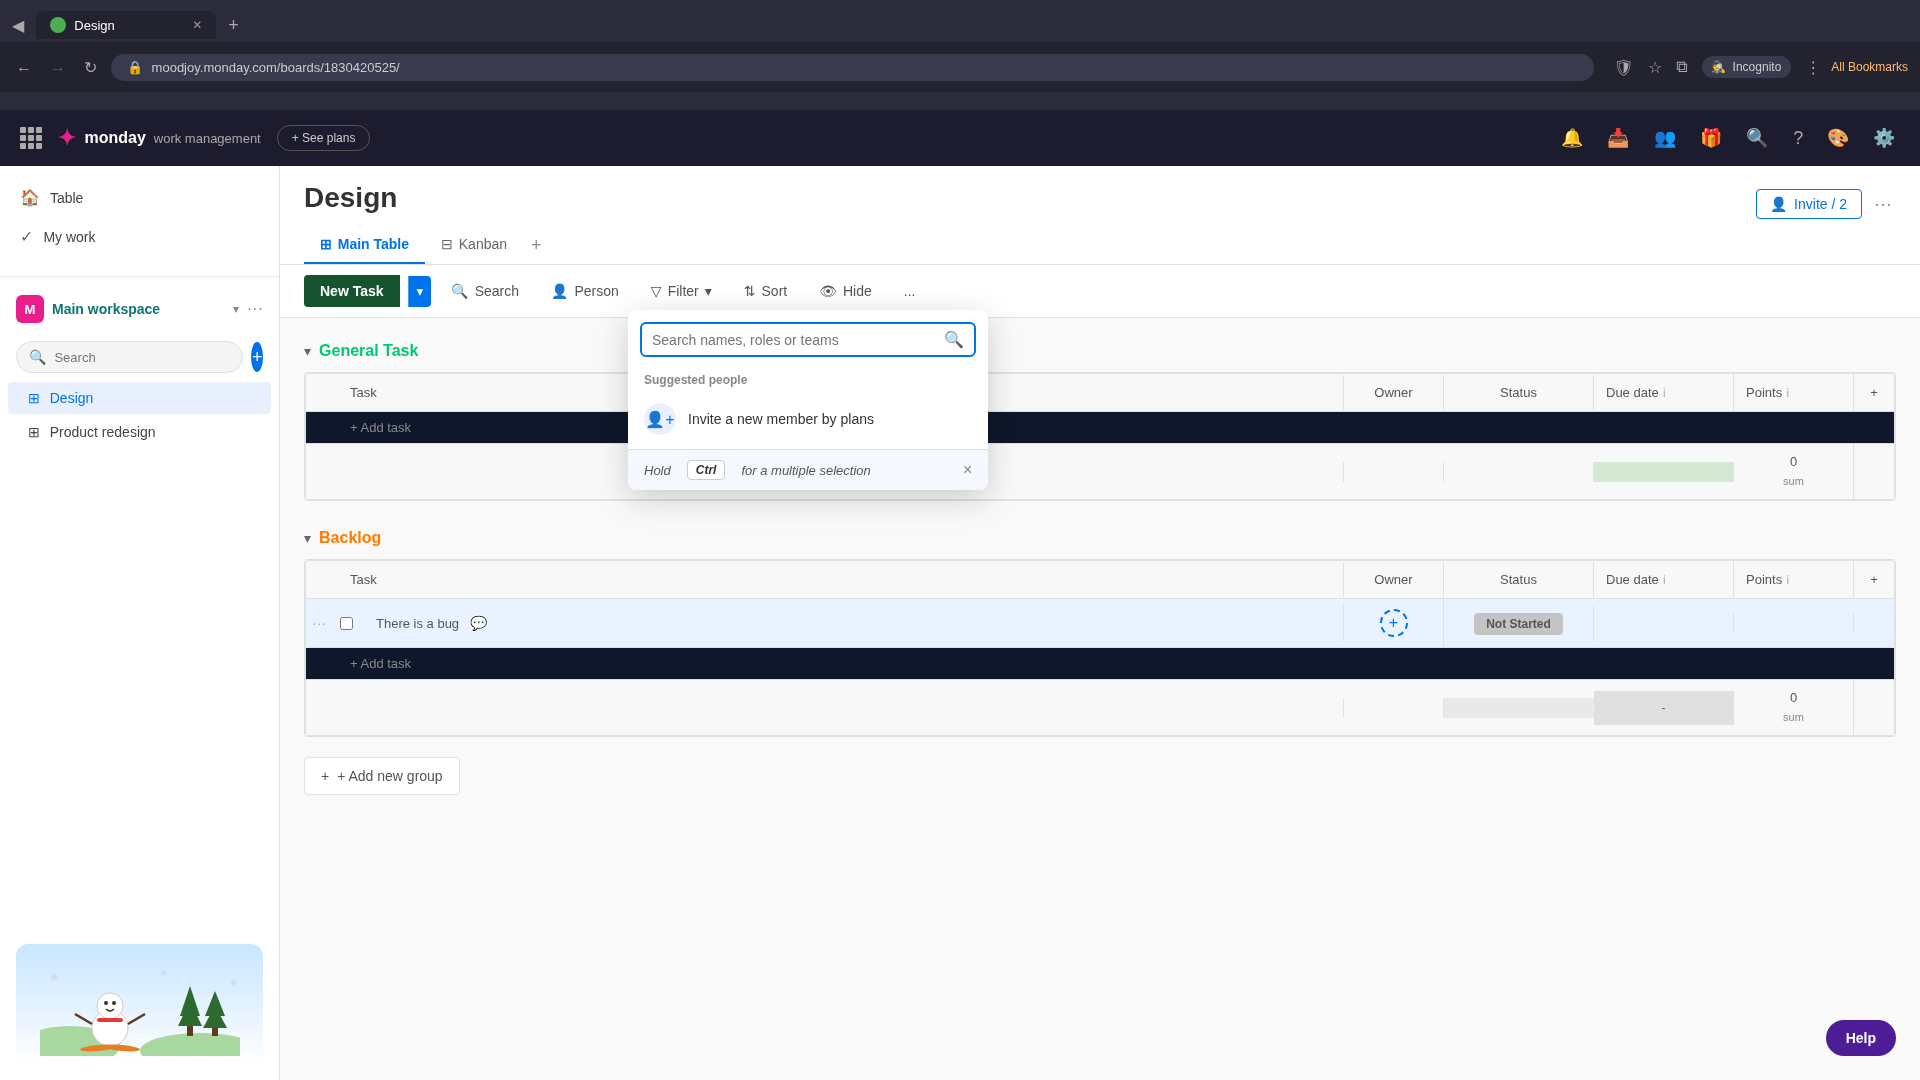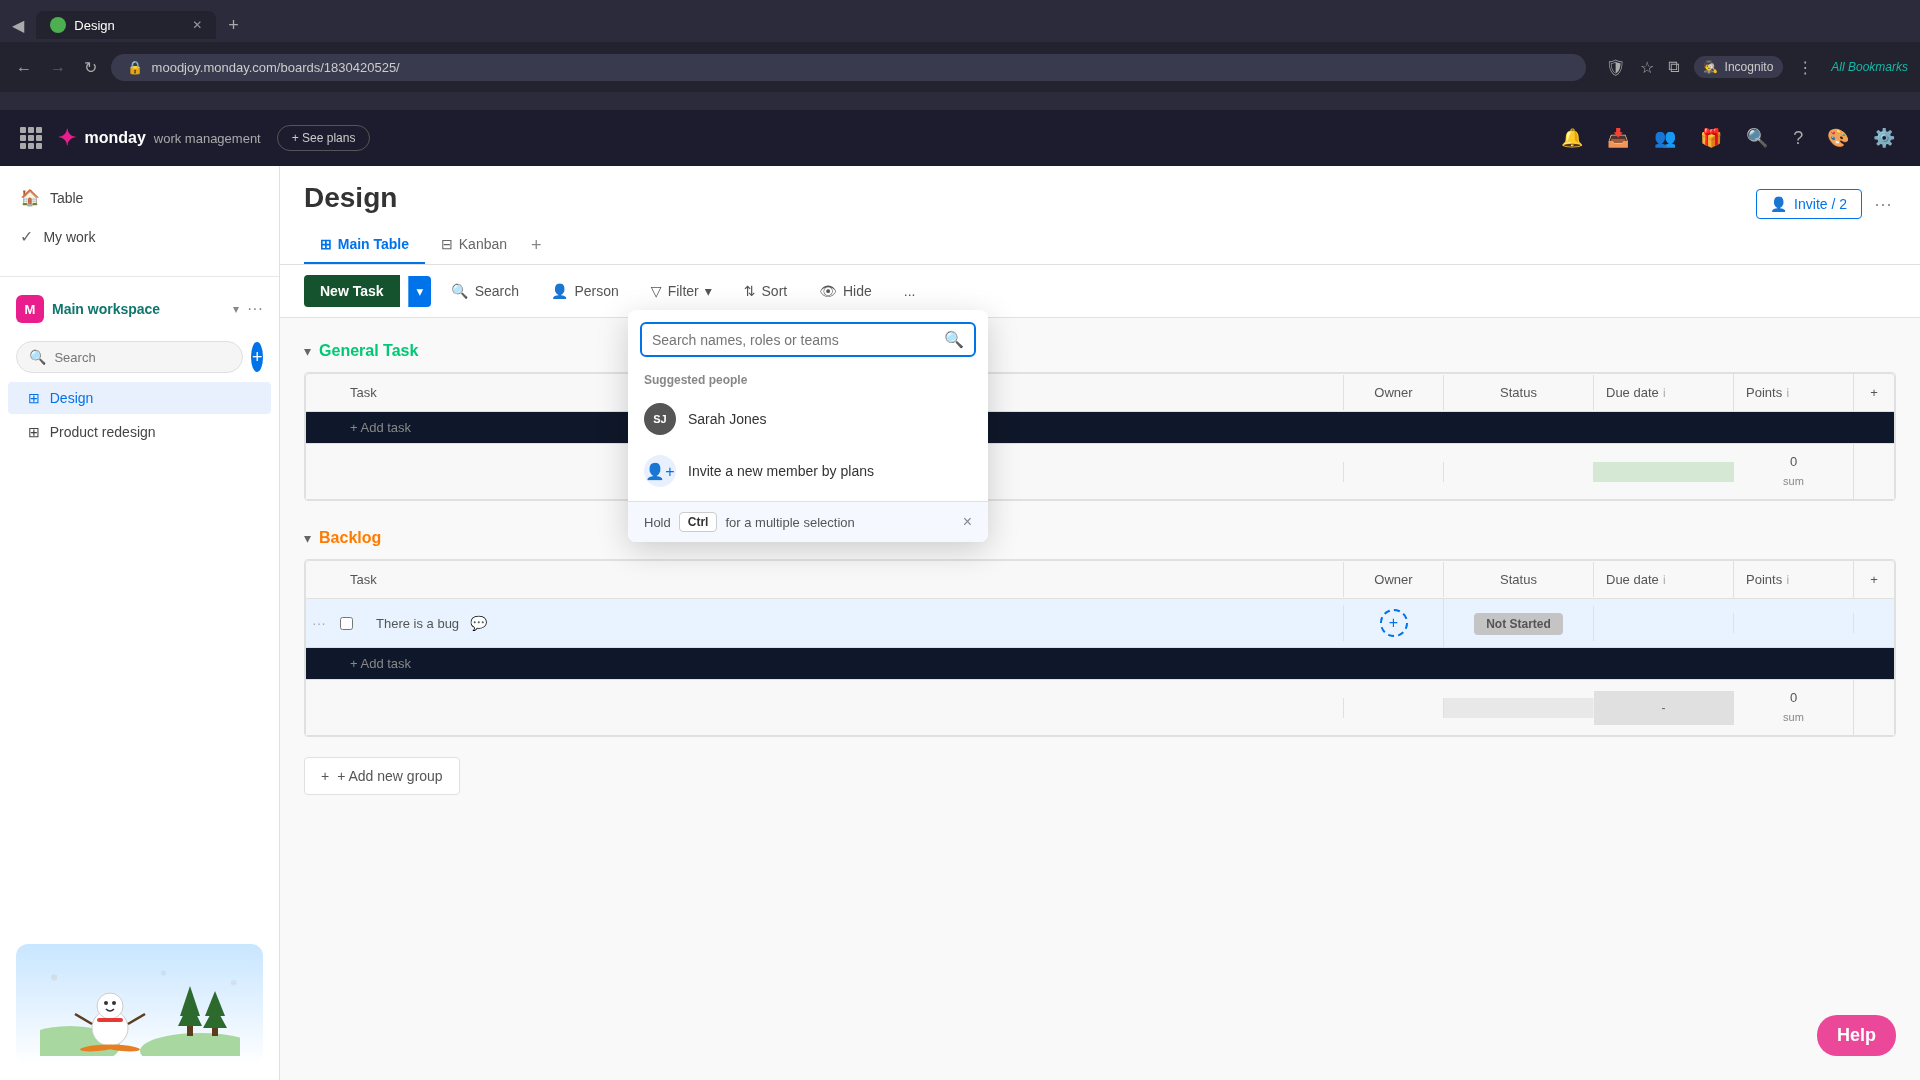--- a/index.html
+++ b/index.html
@@ -108,27 +108,27 @@
     .search-icon-popup { color: #aaa; font-size: 16px; }
     .suggested-label { padding: 6px 16px; font-size: 12px; color: #888; font-weight: 600; }
     .person-item { display: flex; align-items: center; gap: 12px; padding: 10px 16px; cursor: pointer; }
     .person-avatar { width: 32px; height: 32px; border-radius: 50%; display: flex; align-items: center; justify-content: center; font-size: 13px; font-weight: 700; color: #fff; flex-shrink: 0; }
     .avatar-jane { background: radial-gradient(circle, #ff9800, #e91e8c); }
     .avatar-sarah { background: #333; overflow: hidden; }
     .person-name { font-size: 14px; color: #333; }
     .invite-item { display: flex; align-items: center; gap: 12px; padding: 10px 16px; cursor: pointer; }
     .invite-icon { width: 32px; height: 32px; border-radius: 50%; background: #e8f0fe; display: flex; align-items: center; justify-content: center; color: #0073ea; font-size: 16px; }
     .invite-text { font-size: 14px; color: #333; }
-    .popup-footer { background: #f5f8ff; border-top: 1px solid #e0e0e0; padding: 10px 16px; display: flex; align-items: center; gap: 8px; border-radius: 0 0 8px 8px; margin-top: 4px; }
+    .popup-footer { background: #f5f8ff; border-top: 1px solid #e0e0e0; padding: 10px 16px; display: flex; align-items: center; gap: 16px; border-radius: 0 0 8px 8px; margin-top: 4px; font-style: italic; }
     .hold-text { font-size: 13px; color: #555; }
     .ctrl-badge { background: #fff; border: 1px solid #ccc; border-radius: 4px; padding: 2px 8px; font-size: 12px; font-weight: 600; color: #333; }
     .popup-close { margin-left: auto; color: #888; cursor: pointer; font-size: 16px; }
 
     
-    .help-btn { position: absolute; bottom: 24px; right: 24px; background: #ec4899; color: #fff; border: none; border-radius: 20px; padding: 10px 20px; font-size: 18px; font-weight: 600; cursor: pointer; }
+    .help-btn { position: absolute; bottom: 24px; right: 24px; background: #4c1d95; color: #fff; border: none; border-radius: 20px; padding: 10px 20px; font-size: 14px; font-weight: 600; cursor: pointer; }
   </style>
 </head>
 <body>
 
 <div class="browser-chrome">
   <div class="browser-tabs">
     <div style="display:flex;align-items:center;gap:4px;margin-right:4px;">
       <button class="nav-btn">◀</button>
     </div>
     <div class="tab-item active">
@@ -149,21 +149,21 @@
     <div class="nav-icons">
       <span class="nav-icon">🛡</span>
       <span class="nav-icon">☆</span>
       <span class="nav-icon">⧉</span>
       <div class="incognito-badge">
         <span>🕵</span>
         <span>Incognito</span>
       </div>
       <span class="nav-icon">⋮</span>
     </div>
-    <span style="color:#14b8a6;font-size:12px;margin-left:8px;font-style:italic;">All Bookmarks</span>
+    <span style="color:#fdba74;font-size:12px;">All Bookmarks</span>
   </div>
 </div>
 
 <div class="app-top-bar">
   <div class="apps-icon">
     <div class="apps-dot"></div>
       <div class="apps-dot"></div>
       <div class="apps-dot"></div>
     <div class="apps-dot"></div>
       <div class="apps-dot"></div>
@@ -455,26 +455,20 @@
     </div>
   </div>
 </div>
 
 <div class="dropdown-popup">
   <div class="search-box-popup">
     <input class="search-box-input" type="text" placeholder="Search names, roles or teams" style="">
     <span class="search-icon-popup">🔍</span>
   </div>
   <div class="suggested-label">Suggested people</div>
-  <div class="person-item">
-    <div class="person-avatar avatar-sarah" style="background:#555;">
-      <span style="font-size:11px;font-weight:700;color:#fff;">SJ</span>
-    </div>
-    <span class="person-name">Sarah Jones</span>
-  </div>
   <div class="invite-item">
     <div class="invite-icon">👤+</div>
     <span class="invite-text">Invite a new member by plans</span>
   </div>
   <div class="popup-footer">
     <span class="hold-text">Hold</span>
     <span class="ctrl-badge">Ctrl</span>
     <span class="hold-text">for a multiple selection</span>
     <span class="popup-close">×</span>
   </div>

